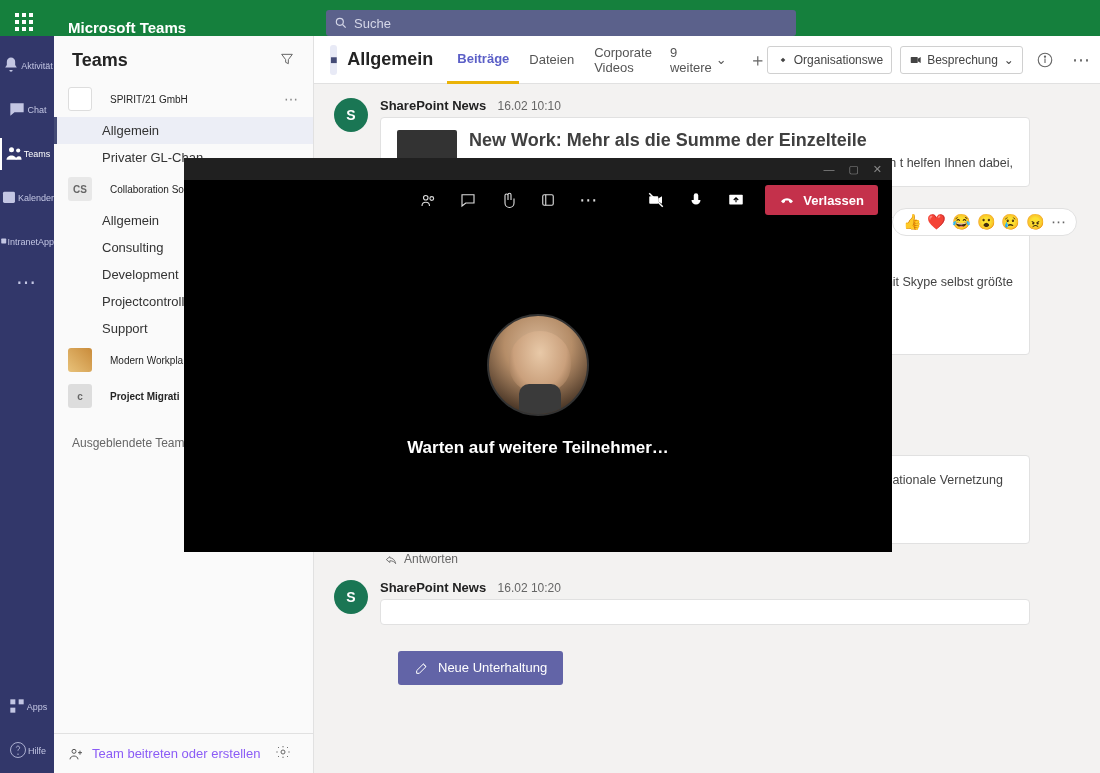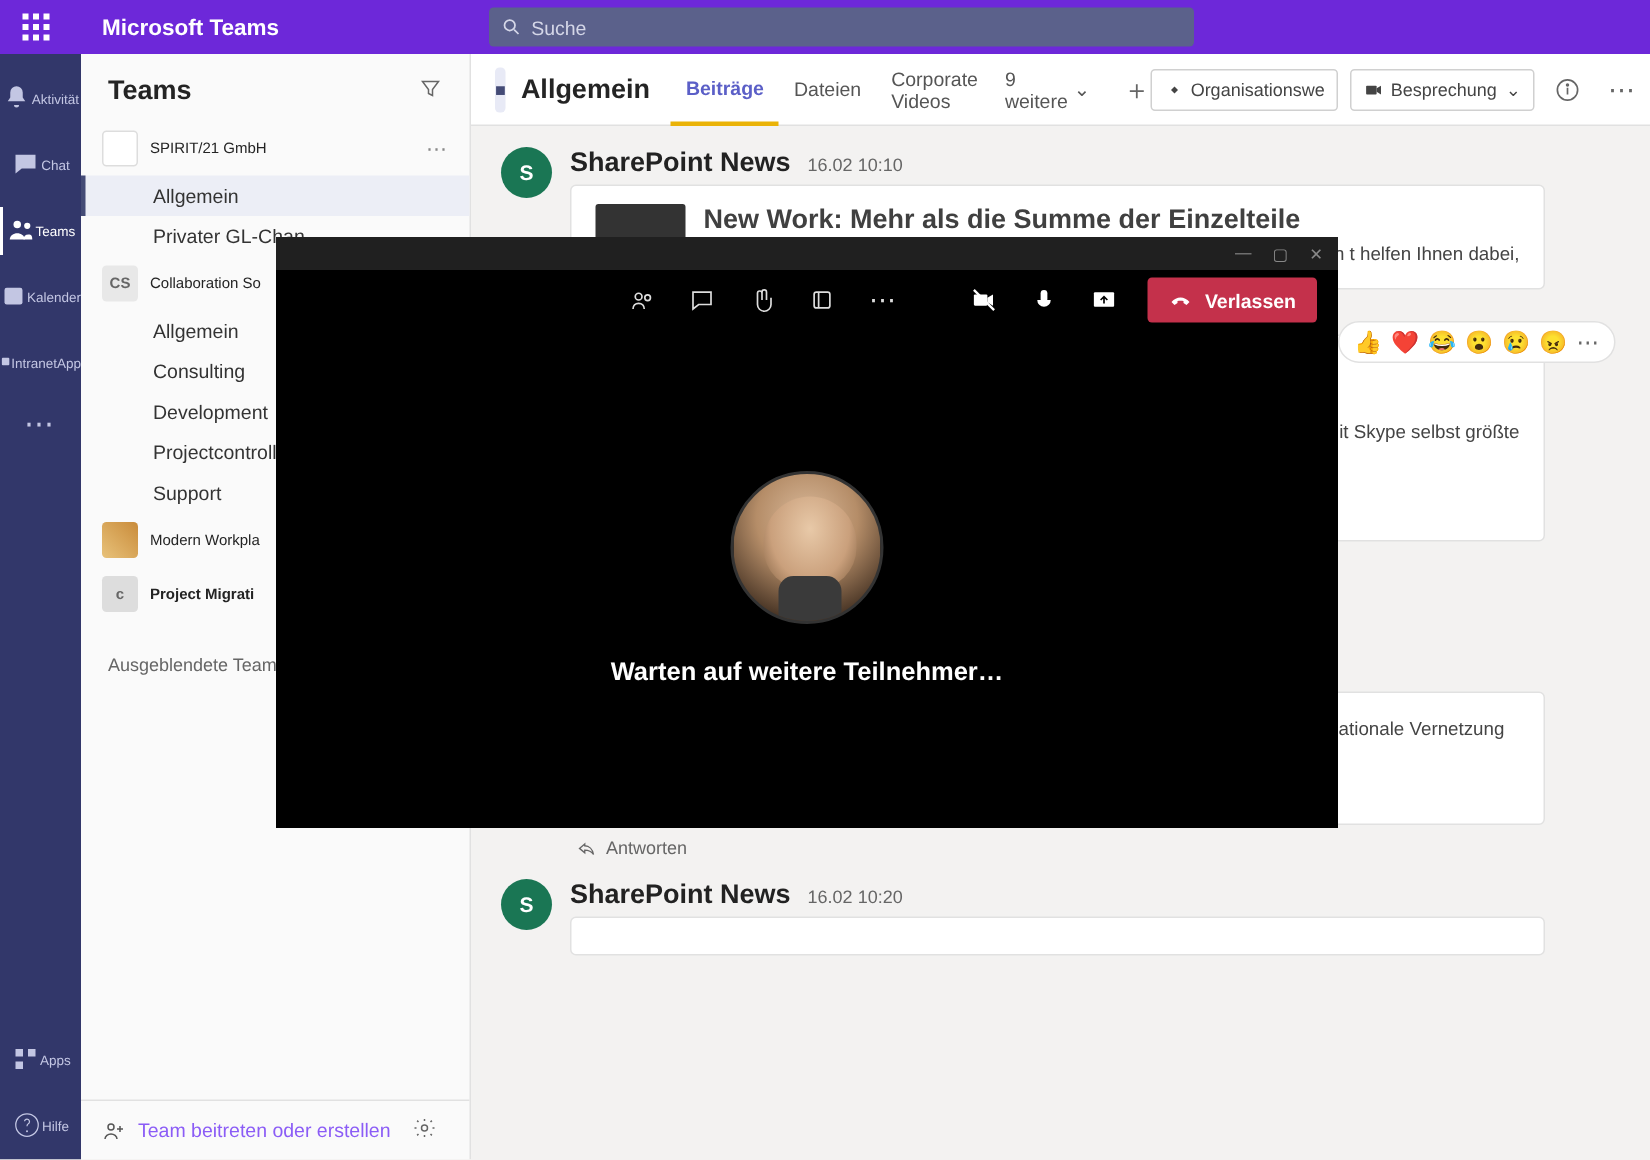--- a/index.html
+++ b/index.html
@@ -9,23 +9,23 @@
     color: #242424;
     background: #f3f2f1;
     width: 1100px;
     height: 773px;
     overflow: hidden;
     position: relative;
   }
   
   .titlebar {
     height: 36px;
-    background: #6d28d9;
+    background: #15803d;
     display: flex;
-    align-items: center;
+    align-items: flex-end;
     padding: 0 10px;
     color: #fff;
   }
   .waffle {
     width: 28px; height: 28px;
     display:flex; align-items:center; justify-content:center;
     cursor:pointer;
   }
   .waffle-dots {
     display: grid;
@@ -82,21 +82,21 @@
   }
   .teams-header h1 { font-size:18px; font-weight:700; }
   .filter-icon svg { width:16px; height:16px; stroke:#666; fill:none; stroke-width:1.5; }
   .section-label { padding:8px 18px 4px; font-size:12px; color:#666; }
   .team-row {
     display:flex; align-items:center; padding:6px 14px; cursor:pointer;
     position:relative;
   }
   .team-ava {
     width:24px; height:24px; border-radius:3px; background:#ccc;
-    margin-right:8px;
+    margin-right:18px;
     display:flex; align-items:center; justify-content:center;
     font-size:10px; font-weight:600; color:#666;
   }
   .team-name { font-size:10px; }
   .team-name.bold { font-weight:700; }
   .team-more { margin-left:auto; color:#888; letter-spacing:1px; font-size:14px; }
   .channel-row {
     padding:6px 14px 6px 48px; font-size:13px; cursor:pointer; color:#333;
   }
   .channel-row.selected { background:#eceef6; border-left:3px solid #444b76; padding-left:45px; }
@@ -134,21 +134,21 @@
   .pill svg { width:14px; height:14px; margin-right:4px; fill:#444;}
   .hdr-icon { width:28px; height:28px; display:flex; align-items:center; justify-content:center; color:#666; cursor:pointer; }
   .hdr-icon svg{ width:18px; height:18px; stroke:#666; fill:none; stroke-width:1.5;}
 
   .feed { flex:1; overflow:auto; padding:14px 70px 0 20px; }
   .post { display:flex; margin-bottom:10px; }
   .post-ava { width:34px; height:34px; border-radius:50%; background:#1a7654; color:#fff;
     display:flex; align-items:center; justify-content:center; font-weight:700; font-size:14px; margin-right:12px;}
   .post-body { flex:1; }
   .post-meta { font-size:12px; color:#666; margin-bottom:4px; }
-  .post-meta .author { font-weight:600; color:#222; margin-right:8px; font-size:18px;}
+  .post-meta .author { font-weight:600; color:#222; margin-right:8px; font-size:13px;}
   .card { background:#fff; border:1px solid #e1e1e1; border-radius:4px; padding:12px 16px; position:relative;}
   .card-link { color:#404040; font-weight:600; font-size:18px; }
   .card-text { font-size:12.5px; color:#444; margin-top:4px; line-height:1.4;}
   .card-row { display:flex; gap:12px; }
   .thumb { width:60px; height:44px; background:#333; border-radius:2px; flex-shrink:0;}
   .author-line { font-size:12.5px; color:#333; margin-top:10px; }
   .reply-row { display:flex; align-items:center; gap:6px; font-size:12px; color:#666; padding:8px 4px 0; cursor:pointer;}
   .reply-row svg{width:14px;height:14px;stroke:#666;fill:none;stroke-width:1.5;}
   .reactions-row { position:absolute; right:-48px; top:-10px;
     display:flex; gap:6px; background:#fff; border:1px solid #e1e1e1; border-radius:20px; padding:4px 10px;
@@ -446,20 +446,29 @@
       <div class="post-ava">S</div>
       <div class="post-body">
         <div class="post-meta">
           <span class="author">SharePoint News</span>
           <span>16.02 10:20</span>
         </div>
         <div class="card" style="height:12px;"></div>
       </div>
     </div>
 
+    <div class="compose-wrap">
+      <button class="compose-btn">
+        <svg viewBox="0 0 24 24">
+            <path d="M4 20h4l10-10-4-4L4 16z"></path>
+            <path d="M14 6l4 4"></path>
+          </svg>
+        <span>Neue Unterhaltung</span>
+      </button>
+    </div>
 
   </div>
 </div>
 
 <div class="meeting">
   <div class="meeting-titlebar">
     <span class="mt-btn">—</span>
     <span class="mt-btn">▢</span>
     <span class="mt-btn">✕</span>
   </div>

